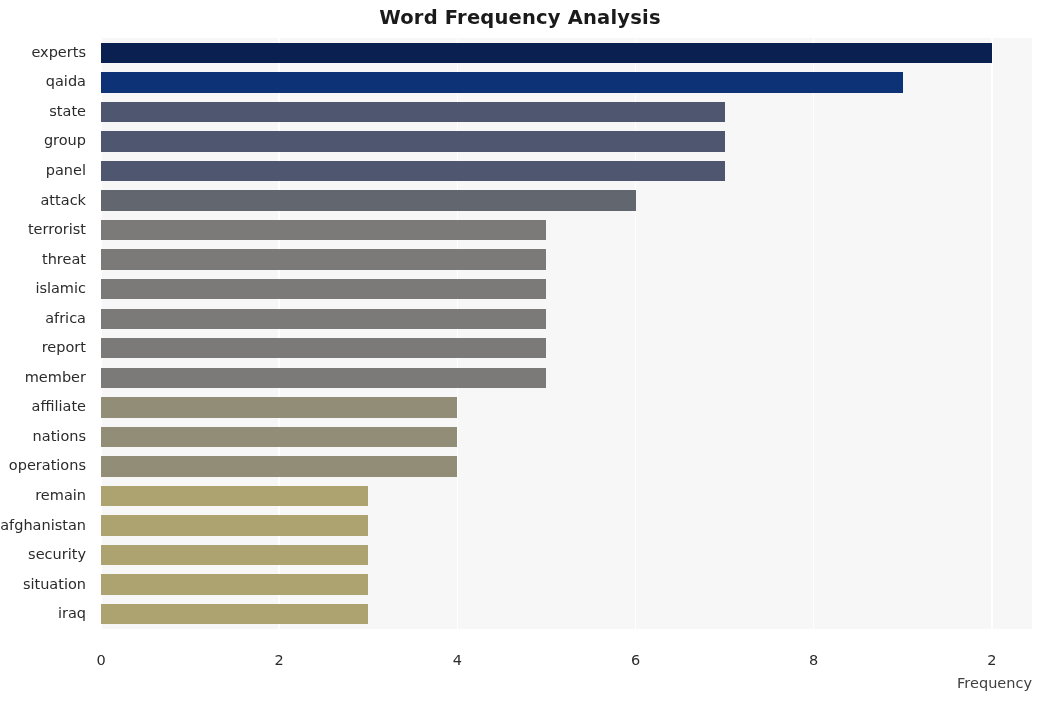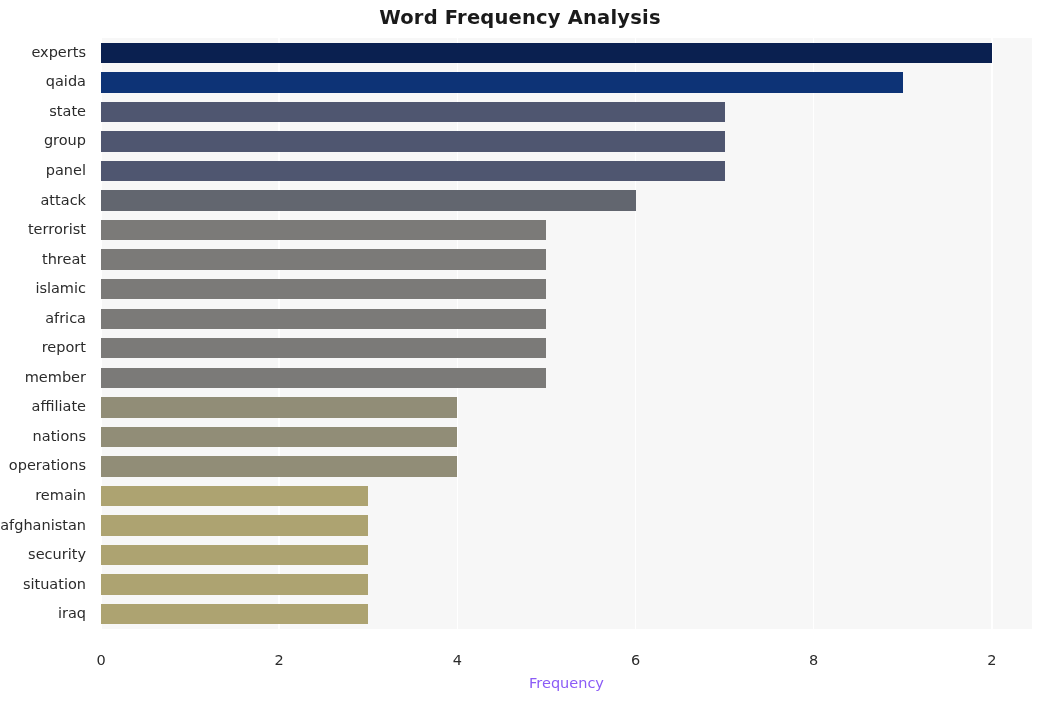--- a/index.html
+++ b/index.html
@@ -106,23 +106,23 @@
     transform: translateX(-50%);
     font-size: 14.5px;
     color: #2b2b2b;
     white-space: nowrap;
   }
   #x-axis-title {
     position: absolute;
     left: 101px;
     top: 675px;
     width: 931px;
-    text-align: center;
+    text-align: right;
     font-size: 14.5px;
-    color: #8b5cf6;
+    color: #404040;
   }
 </style>
 </head>
 <body>
 
 <div id="chart-figure">
 
   <div id="chart-title">Word Frequency Analysis</div>
 
   <div id="y-axis-labels">

